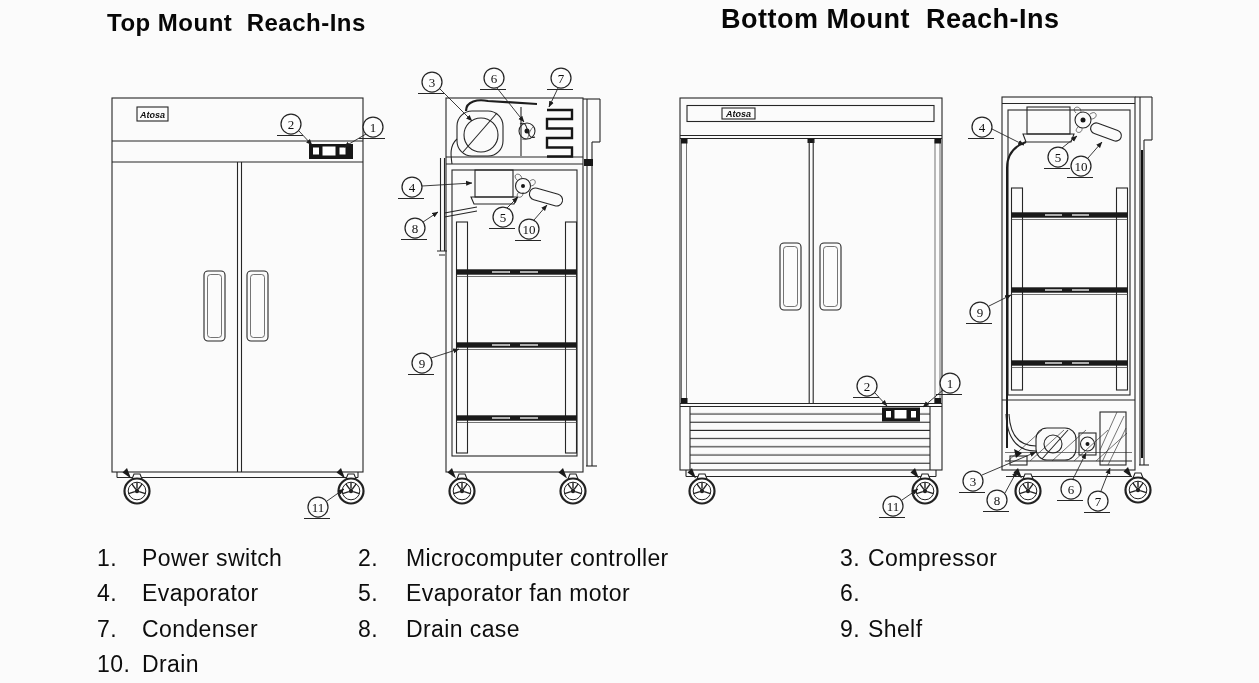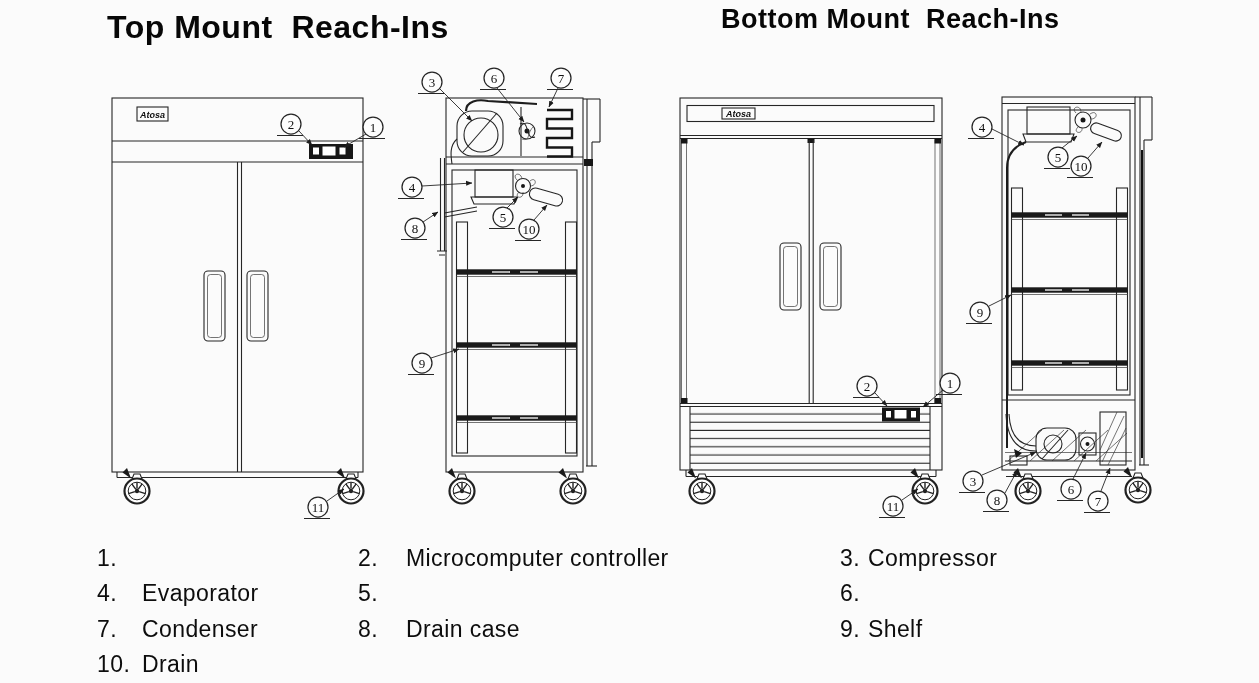--- a/index.html
+++ b/index.html
@@ -1,18 +1,18 @@
 <!DOCTYPE html>
 <html><head>
 <meta charset="utf-8">
 <style>
   html,body{margin:0;padding:0;background:#e9e9e9;}
   .stage{position:relative;width:1259px;height:683px;background:#fbfbfb;overflow:hidden;
          font-family:"Liberation Sans",sans-serif;}
-  .title{position:absolute;font-weight:bold;font-size:32px;letter-spacing:.5px;color:#070707;white-space:pre;}
+  .title{position:absolute;font-weight:bold;font-size:24px;letter-spacing:.5px;color:#070707;white-space:pre;}
   #titleL{left:107px;top:9px;}
   #titleR{left:700px;top:4px;font-size:27px;margin-left:21px;}
   svg{position:absolute;left:0;top:45px;}
   
   .s1{stroke:#262626;stroke-width:1.1;fill:none;}
   .sthin{stroke:#3a3a3a;stroke-width:.7;fill:none;}
   .s2{stroke:#1d1d1d;stroke-width:2.2;fill:none;}
   .coil{stroke:#161616;stroke-width:2.4;fill:none;}
   .blk{fill:#161616;stroke:none;}
   .wht{fill:#ffffff;stroke:none;}
@@ -455,35 +455,37 @@
         <circle cx="1098" cy="501" r="10"></circle>
           <line class="ul" x1="1084" y1="512.5" x2="1110" y2="512.5"></line>
         <text x="1098" y="505.5">7</text>
       </g>
     </g>
   </svg>
 
   <div class="legend">
     <div class="li">
       <span class="ln">1.</span>
+      <span class="ll">Power switch</span>
     </div>
     <div class="li">
       <span class="ln">2.</span>
       <span class="ll">Microcomputer controller</span>
     </div>
     <div class="li">
       <span class="ln">3.</span>
       <span class="ll">Compressor</span>
     </div>
     <div class="li">
       <span class="ln">4.</span>
       <span class="ll">Evaporator</span>
     </div>
     <div class="li">
       <span class="ln">5.</span>
+      <span class="ll">Evaporator fan motor</span>
     </div>
     <div class="li">
       <span class="ln">6.</span>
     </div>
     <div class="li">
       <span class="ln">7.</span>
       <span class="ll">Condenser</span>
     </div>
     <div class="li">
       <span class="ln">8.</span>

